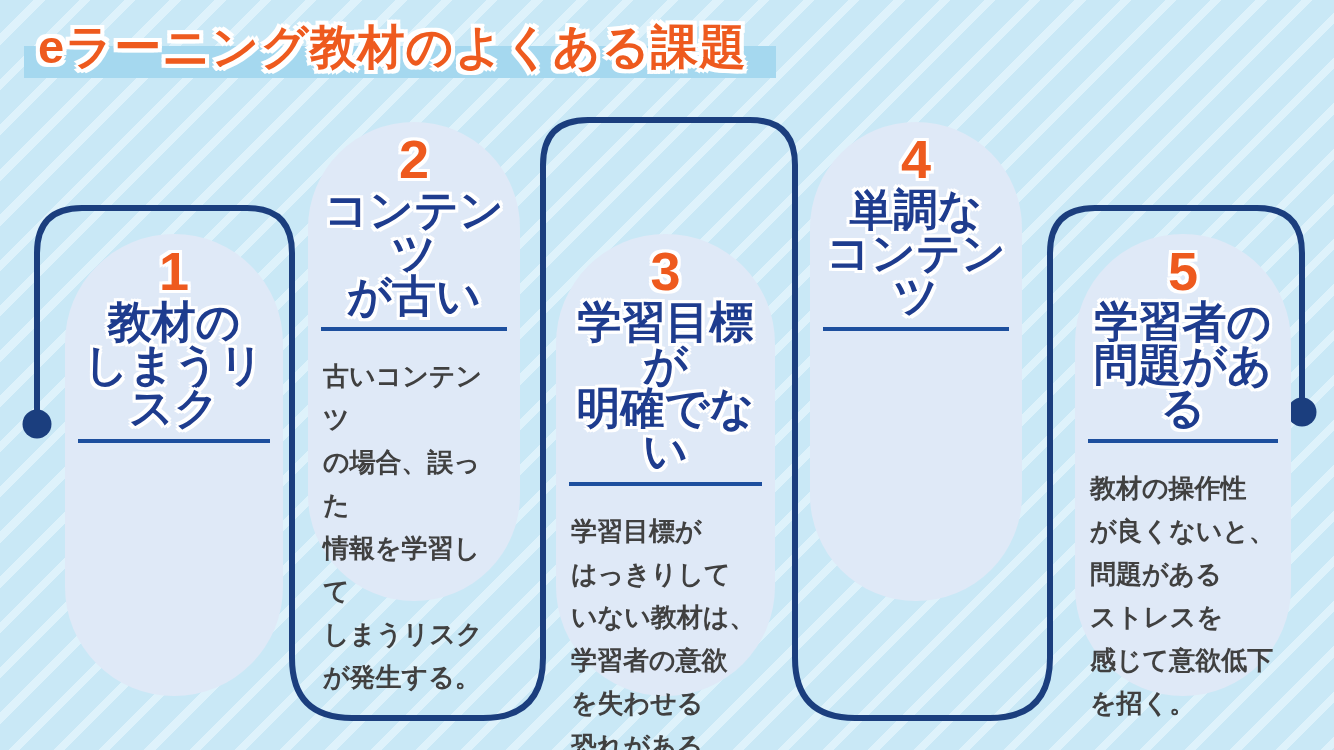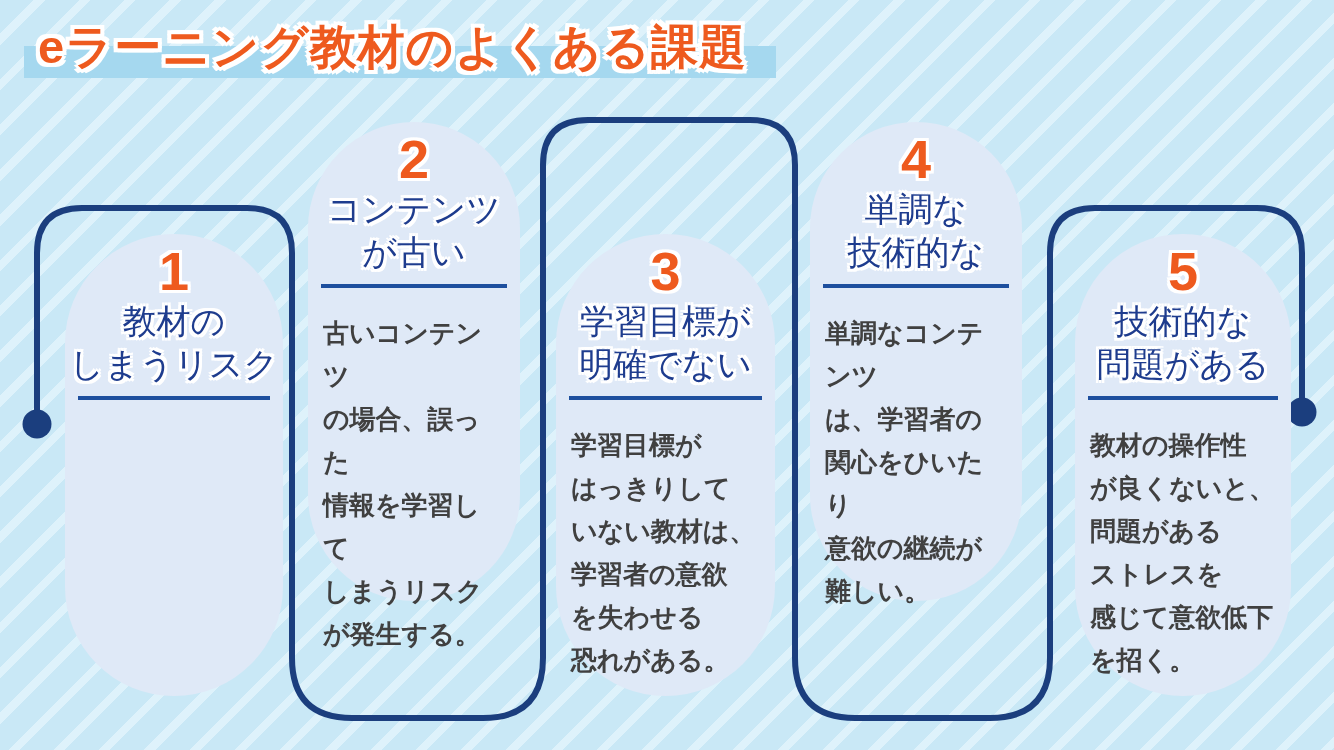--- a/index.html
+++ b/index.html
@@ -75,23 +75,23 @@
   .card-number{
     font-size:54px;
     line-height:58px;
     font-weight:900;
     color:var(--accent-orange);
     text-shadow:
       -3px -3px 0 #fff, 3px -3px 0 #fff, -3px 3px 0 #fff, 3px 3px 0 #fff,
       -3px 0 0 #fff, 3px 0 0 #fff, 0 -3px 0 #fff, 0 3px 0 #fff;
   }
   .card-heading{
-    font-size:34px;
+    font-size:44px;
     line-height:43px;
-    font-weight:400;
+    font-weight:700;
     color:var(--heading-blue);
     white-space:pre-line;
     text-shadow:
       -3px -3px 0 #fff, 3px -3px 0 #fff, -3px 3px 0 #fff, 3px 3px 0 #fff,
       -3px 0 0 #fff, 3px 0 0 #fff, 0 -3px 0 #fff, 0 3px 0 #fff;
   }
   .card-divider{
     height:4px;
     width:calc(100% - 26px);
     margin:10px auto 0;
@@ -162,32 +162,27 @@
 はっきりして
 いない教材は、
 学習者の意欲
 を失わせる
 恐れがある。</div>
   </div>
 
   <div class="card card-4 high">
     <div class="card-number">4</div>
     <div class="card-heading">単調な
-技術的な</div>
+コンテンツ</div>
     <div class="card-divider"></div>
-    <div class="card-body">単調なコンテンツ
-は、学習者の
-関心をひいたり
-意欲の継続が
-難しい。</div>
   </div>
 
   <div class="card card-5 low">
     <div class="card-number">5</div>
-    <div class="card-heading">技術的な
+    <div class="card-heading">学習者の
 問題がある</div>
     <div class="card-divider"></div>
     <div class="card-body">教材の操作性
 が良くないと、
 問題がある
 ストレスを
 感じて意欲低下
 を招く。</div>
   </div>
 

